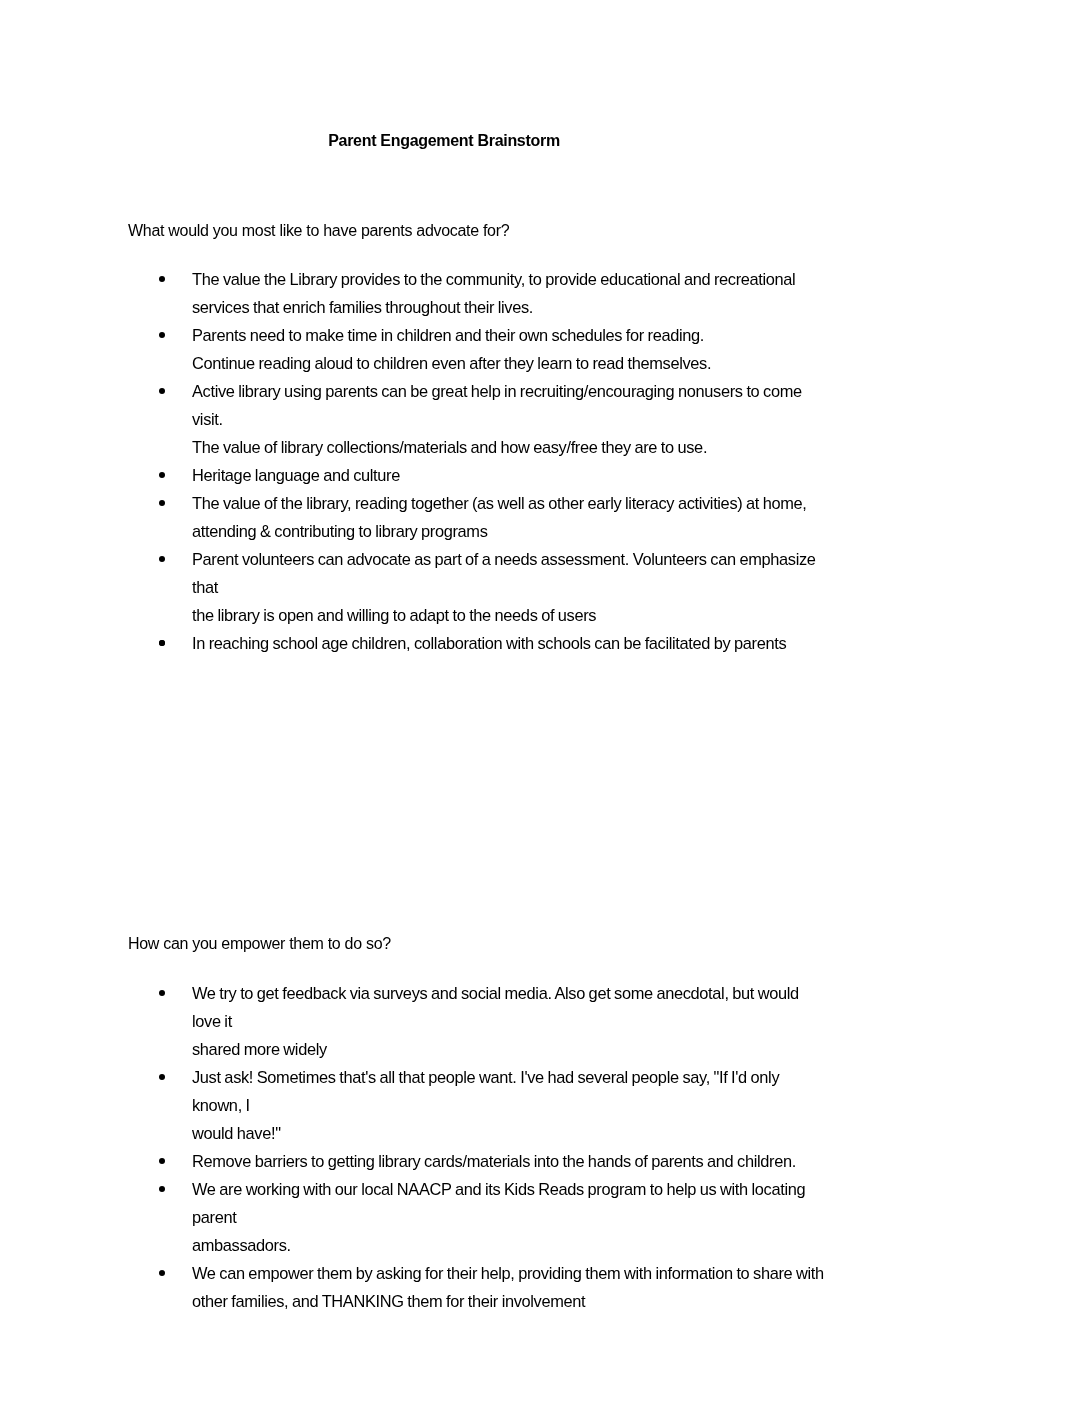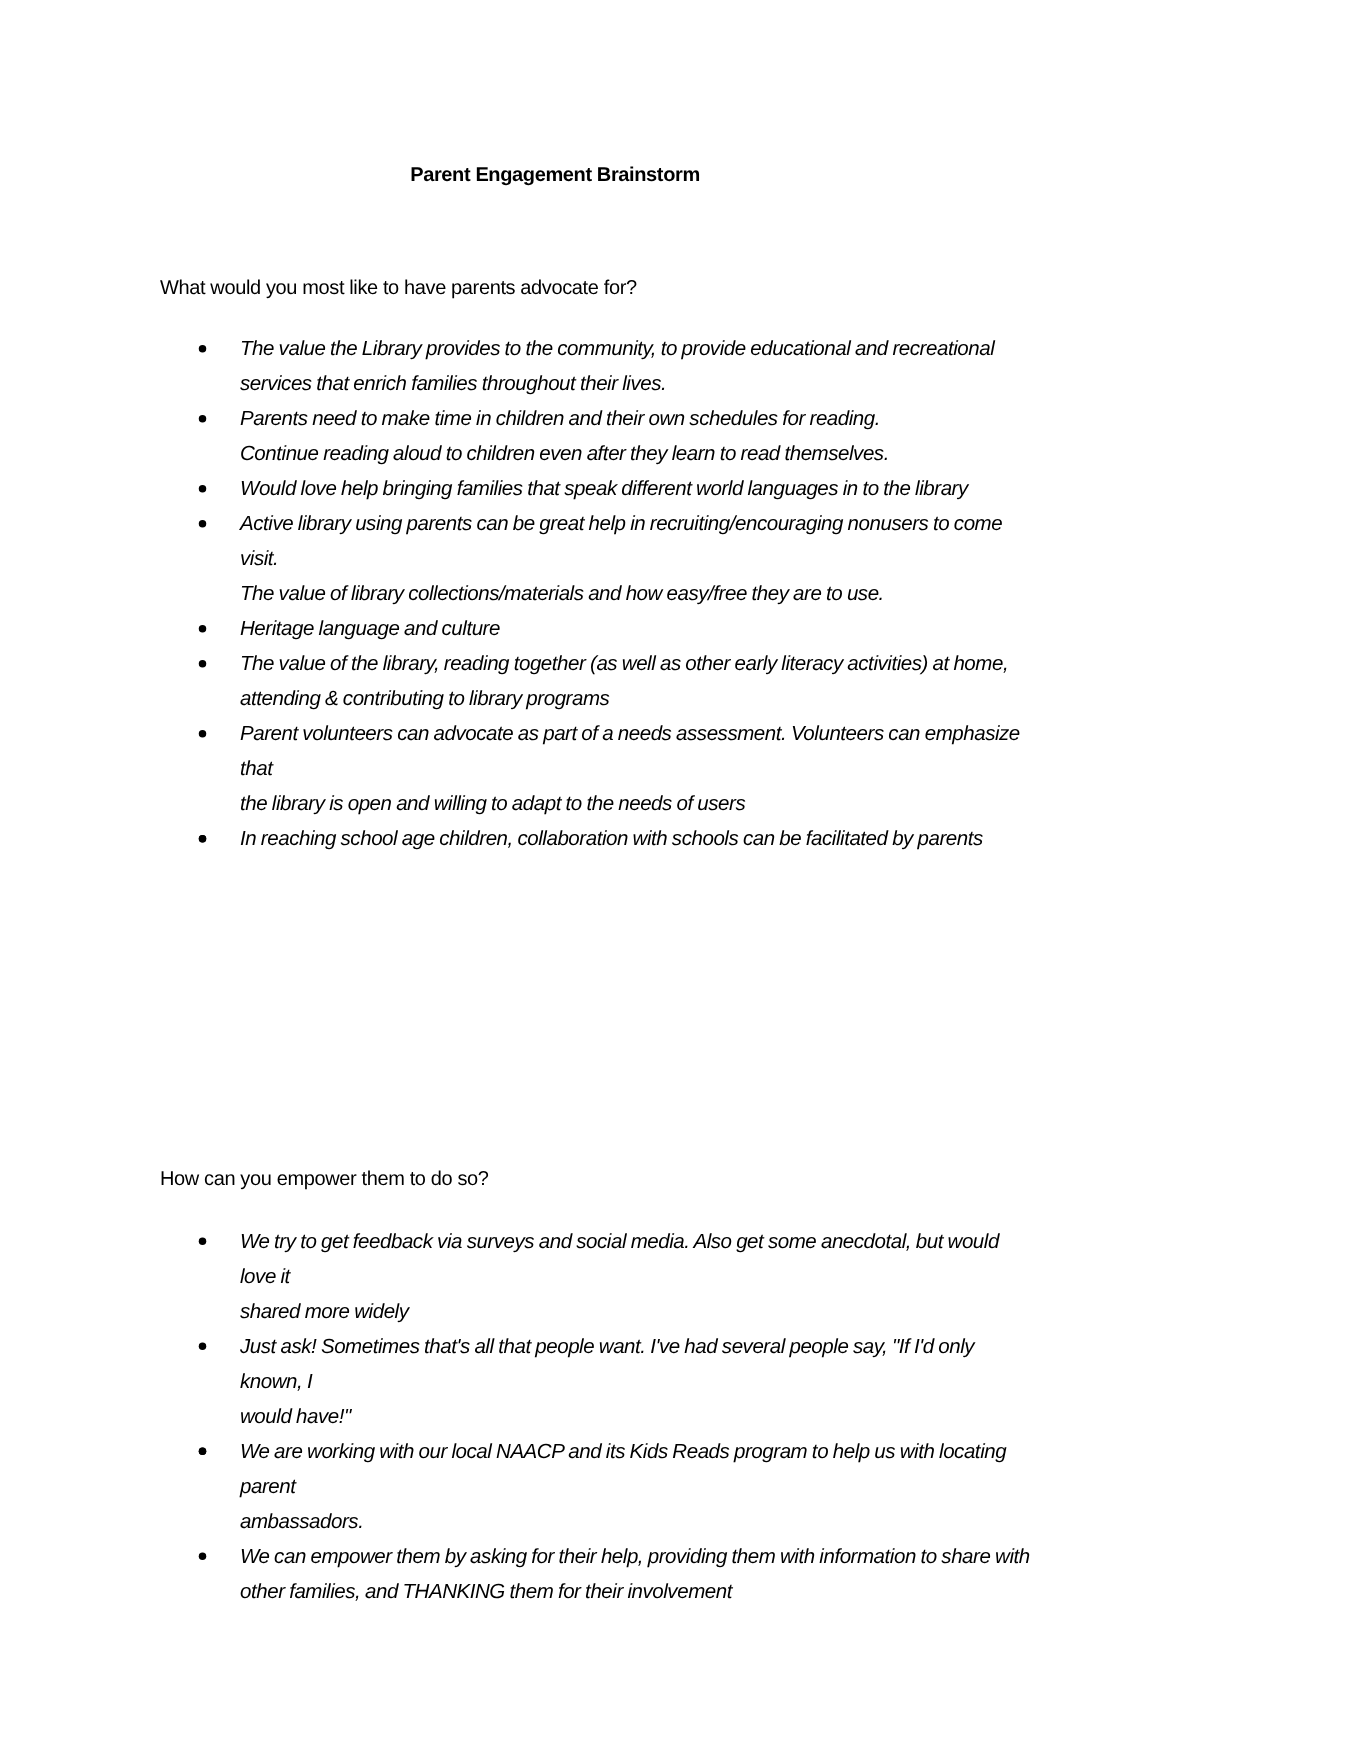--- a/index.html
+++ b/index.html
@@ -44,21 +44,20 @@
     #heading-1 { top: 221px; }
     #heading-2 { top: 934px; }
 
     .bullet-list {
       position: absolute;
       left: 0;
       width: 927px;
       margin: 0;
       padding: 0;
       list-style: none;
-      font-style: italic;
     }
     #list-1 { top: 265px; }
     #list-2 { top: 979px; }
 
     .bullet-item {
       position: relative;
       padding-left: 192px;
       padding-right: 100px;
       font-size: 16.4px;
       line-height: 28px;
@@ -94,24 +93,20 @@
         <span class="bullet-text">The value the Library provides to the community, to provide educational and recreational
 services that enrich families throughout their lives.</span>
       </li>
     <li class="bullet-item">
         <span class="bullet-dot"></span>
         <span class="bullet-text">Parents need to make time in children and their own schedules for reading.
 Continue reading aloud to children even after they learn to read themselves.</span>
       </li>
     <li class="bullet-item">
         <span class="bullet-dot"></span>
-        <span class="bullet-text">Would love help bringing families that speak different world languages in to the library</span>
-      </li>
-    <li class="bullet-item">
-        <span class="bullet-dot"></span>
         <span class="bullet-text">Active library using parents can be great help in recruiting/encouraging nonusers to come visit.
 The value of library collections/materials and how easy/free they are to use.</span>
       </li>
     <li class="bullet-item">
         <span class="bullet-dot"></span>
         <span class="bullet-text">Heritage language and culture</span>
       </li>
     <li class="bullet-item">
         <span class="bullet-dot"></span>
         <span class="bullet-text">The value of the library, reading together (as well as other early literacy activities) at home,
@@ -139,20 +134,21 @@
         <span class="bullet-text">We try to get feedback via surveys and social media. Also get some anecdotal, but would love it
 shared more widely</span>
       </li>
     <li class="bullet-item">
         <span class="bullet-dot"></span>
         <span class="bullet-text">Just ask!  Sometimes that's all that people want.  I've had several people say, "If I'd only known, I
 would have!"</span>
       </li>
     <li class="bullet-item">
         <span class="bullet-dot"></span>
+        <span class="bullet-text">Remove barriers to getting library cards/materials into the hands of parents and children.</span>
       </li>
     <li class="bullet-item">
         <span class="bullet-dot"></span>
         <span class="bullet-text">We are working with our local NAACP and its Kids Reads program to help us with locating parent
 ambassadors.</span>
       </li>
     <li class="bullet-item">
         <span class="bullet-dot"></span>
         <span class="bullet-text">We can empower them by asking for their help, providing them with information to share with
 other families, and THANKING them for their involvement</span>

